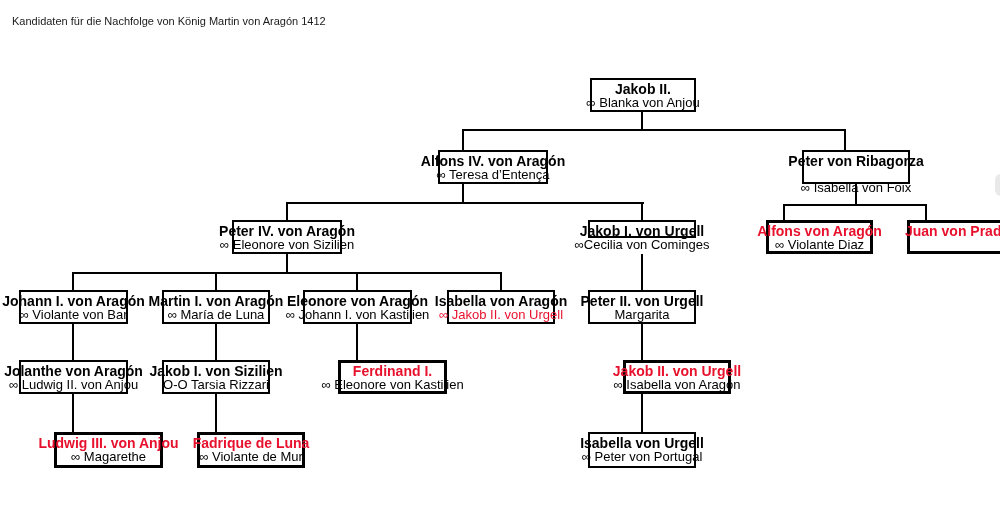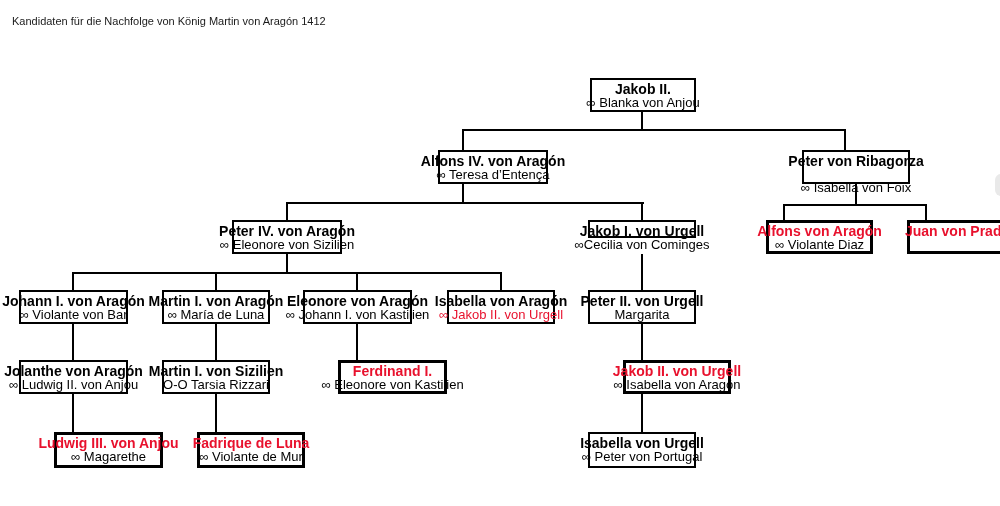--- a/index.html
+++ b/index.html
@@ -136,21 +136,21 @@
       </div>
       <div class="node" style="left: 588px; top: 290px; width: 108px; height: 34px;">
         <div class="node-title">Peter II. von Urgell</div>
         <div class="node-subtitle">Margarita</div>
       </div>
       <div class="node" style="left: 19px; top: 360px; width: 109px; height: 34px;">
         <div class="node-title">Jolanthe von Aragón</div>
         <div class="node-subtitle">∞ Ludwig II. von Anjou</div>
       </div>
       <div class="node" style="left: 162px; top: 360px; width: 108px; height: 34px;">
-        <div class="node-title">Martin I. von Sizilien</div>
+        <div class="node-title">Jakob I. von Sizilien</div>
         <div class="node-subtitle">O-O Tarsia Rizzari</div>
       </div>
       <div class="node bold-border" style="left: 303px; top: 360px; width: 109px; height: 34px;">
         <div class="node-title red">Ferdinand I.</div>
         <div class="node-subtitle">∞ Eleonore von Kastilien</div>
       </div>
       <div class="node bold-border" style="left: 588px; top: 360px; width: 108px; height: 34px;">
         <div class="node-title red">Jakob II. von Urgell</div>
         <div class="node-subtitle">∞ Isabella von Aragón</div>
       </div>

